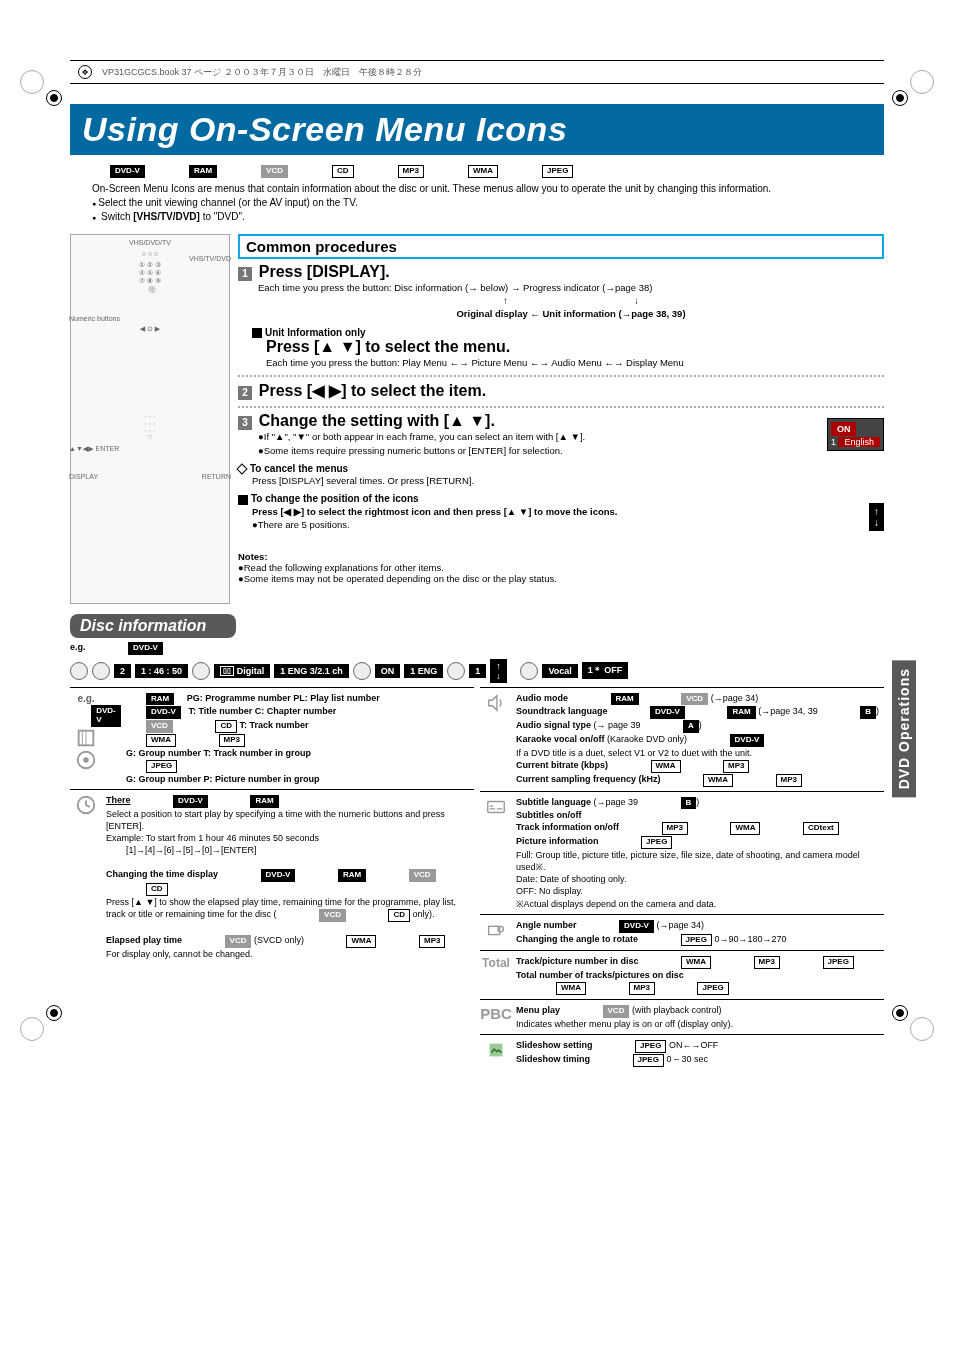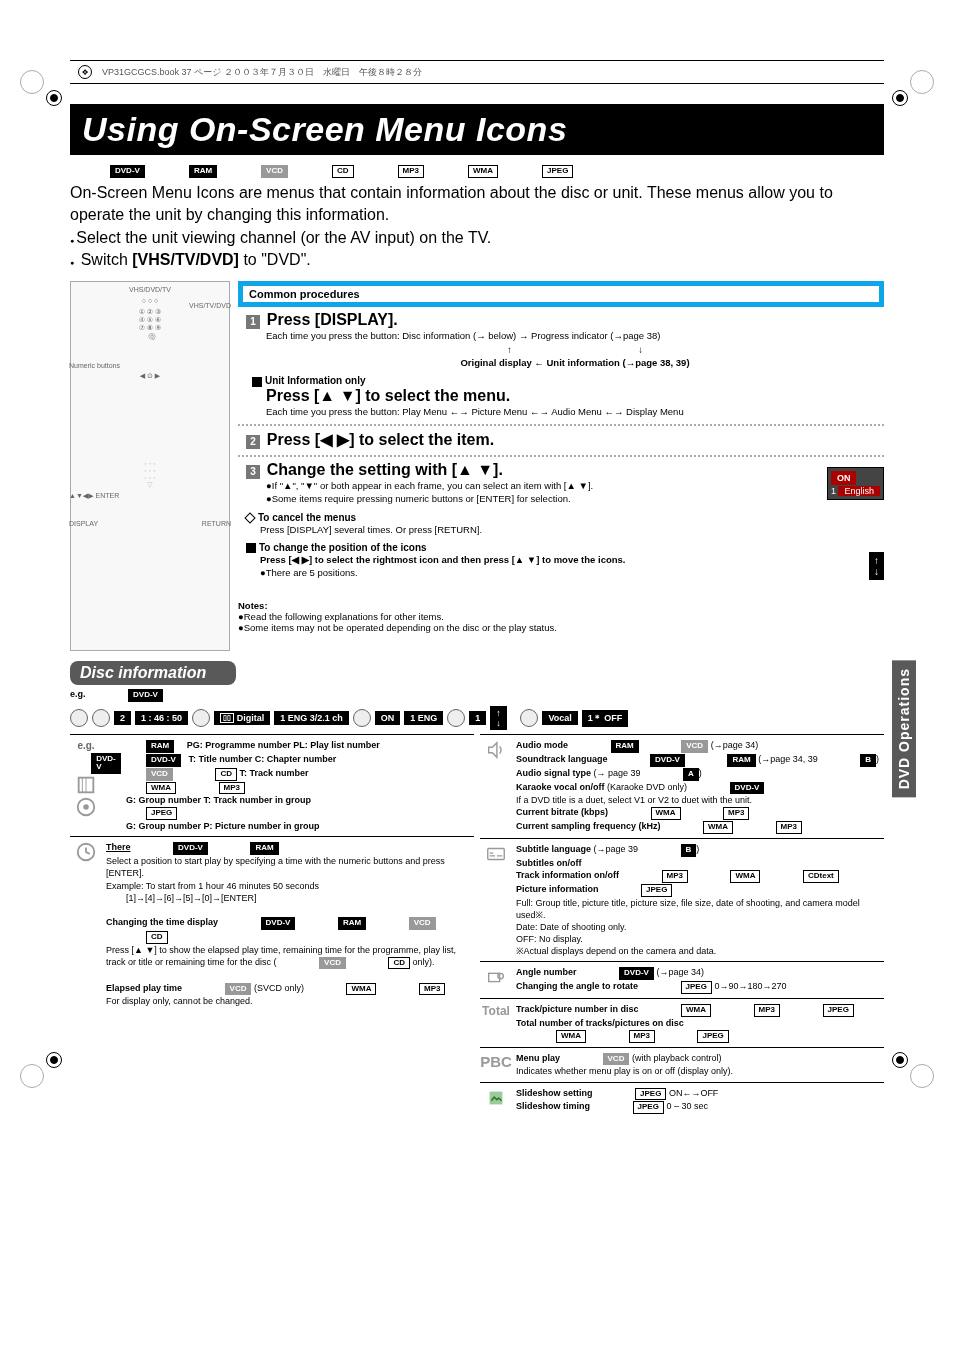--- a/index.html
+++ b/index.html
@@ -1,34 +1,34 @@
 <!DOCTYPE html>
 <html><head>
 <meta charset="utf-8">
 <style>
   * { box-sizing: border-box; margin: 0; padding: 0; }
   body { font-family: Arial, Helvetica, sans-serif; font-size: 10px; background: #fff; color: #000; width: 954px; margin: 0 auto; position: relative; }
   .page { padding: 60px 70px 40px 70px; position: relative; }
   .topbar { display: flex; align-items: center; gap: 10px; padding: 4px 8px; border-top: 1px solid #000; border-bottom: 1px solid #000; margin-bottom: 20px; }
   .topbar .circ { width: 14px; height: 14px; border: 1px solid #000; border-radius: 50%; display: flex; align-items: center; justify-content: center; font-size: 8px; }
   .topbar .txt { font-size: 9px; color: #555; }
-  h1.title { background: #000000; color: #fff; font-size: 34px; font-weight: bold; font-style: italic; padding: 6px 12px; letter-spacing: 0.5px; }
+  h1.title { background: #0369a1; color: #fff; font-size: 34px; font-weight: bold; font-style: italic; padding: 6px 12px; letter-spacing: 0.5px; }
   .format-badges { margin: 10px 0 4px 0; display: flex; gap: 4px; flex-wrap: wrap; }
   .badge { display: inline-block; font-size: 8px; font-weight: bold; padding: 1px 4px; border: 1px solid #000; line-height: 1.1; margin-left: 40px; }
   .badge.dark { background: #000; color: #fff; }
   .badge.grey { background: #999; color: #fff; border-color: #999; }
-  .intro { font-size: 16px; line-height: 1.4; }
+  .intro { font-size: 10px; line-height: 1.4; margin-left: 22px; }
   .intro .bullet::before { content: "●"; font-size: 7px; margin-right: 2px; }
   .main-layout { display: flex; gap: 8px; margin-top: 10px; }
   .remote-col { width: 160px; flex-shrink: 0; }
   .remote-box { border: 1px solid #aaa; background: #f8f8f8; height: 370px; position: relative; font-size: 7px; color: #666; padding: 4px; }
   .remote-box .label { position: absolute; font-size: 7px; }
   .content-col { flex: 1; }
-  .section-head { border: 5px solid #0ea5e9; padding: 2px 6px; font-weight: bold; font-size: 11px; background: #fff; }
-  .step { margin: 4px 0 6px 8px; }
+  .section-head { border: 2px solid #0ea5e9; padding: 2px 6px; font-weight: bold; font-size: 15px; background: #fff; }
+  .step { margin: 4px 0 6px 0; }
   .step .numbox { display: inline-block; background: #777; color: #fff; width: 14px; height: 14px; text-align: center; font-weight: bold; font-size: 10px; line-height: 14px; margin-right: 4px; }
   .step .head { display: inline; font-size: 16px; font-weight: bold; }
   .step .sub { font-size: 9.5px; margin-left: 20px; line-height: 1.4; }
   .smallblk { display:inline-block; width:10px; height:10px; background:#000; vertical-align:middle; margin-right:3px;}
   .dotted-sep { border-top: 2px dotted #aaa; margin: 4px 0; }
   .notes { font-size: 9.5px; margin-top: 20px; }
   .disc-info-head { background: #595959; color: #fff; font-weight: bold; font-style: italic; font-size: 16px; padding: 3px 10px; margin-top: 10px; border-radius: 8px; }
   .eg { font-size: 9px; font-weight: bold; margin: 4px 0; }
   .osd-bar { display: flex; align-items: center; gap: 4px; margin: 4px 0; }
   .osd-seg { background: #000; color: #fff; font-size: 9px; font-weight: bold; padding: 2px 6px; display: inline-flex; align-items: center; gap: 3px; }

